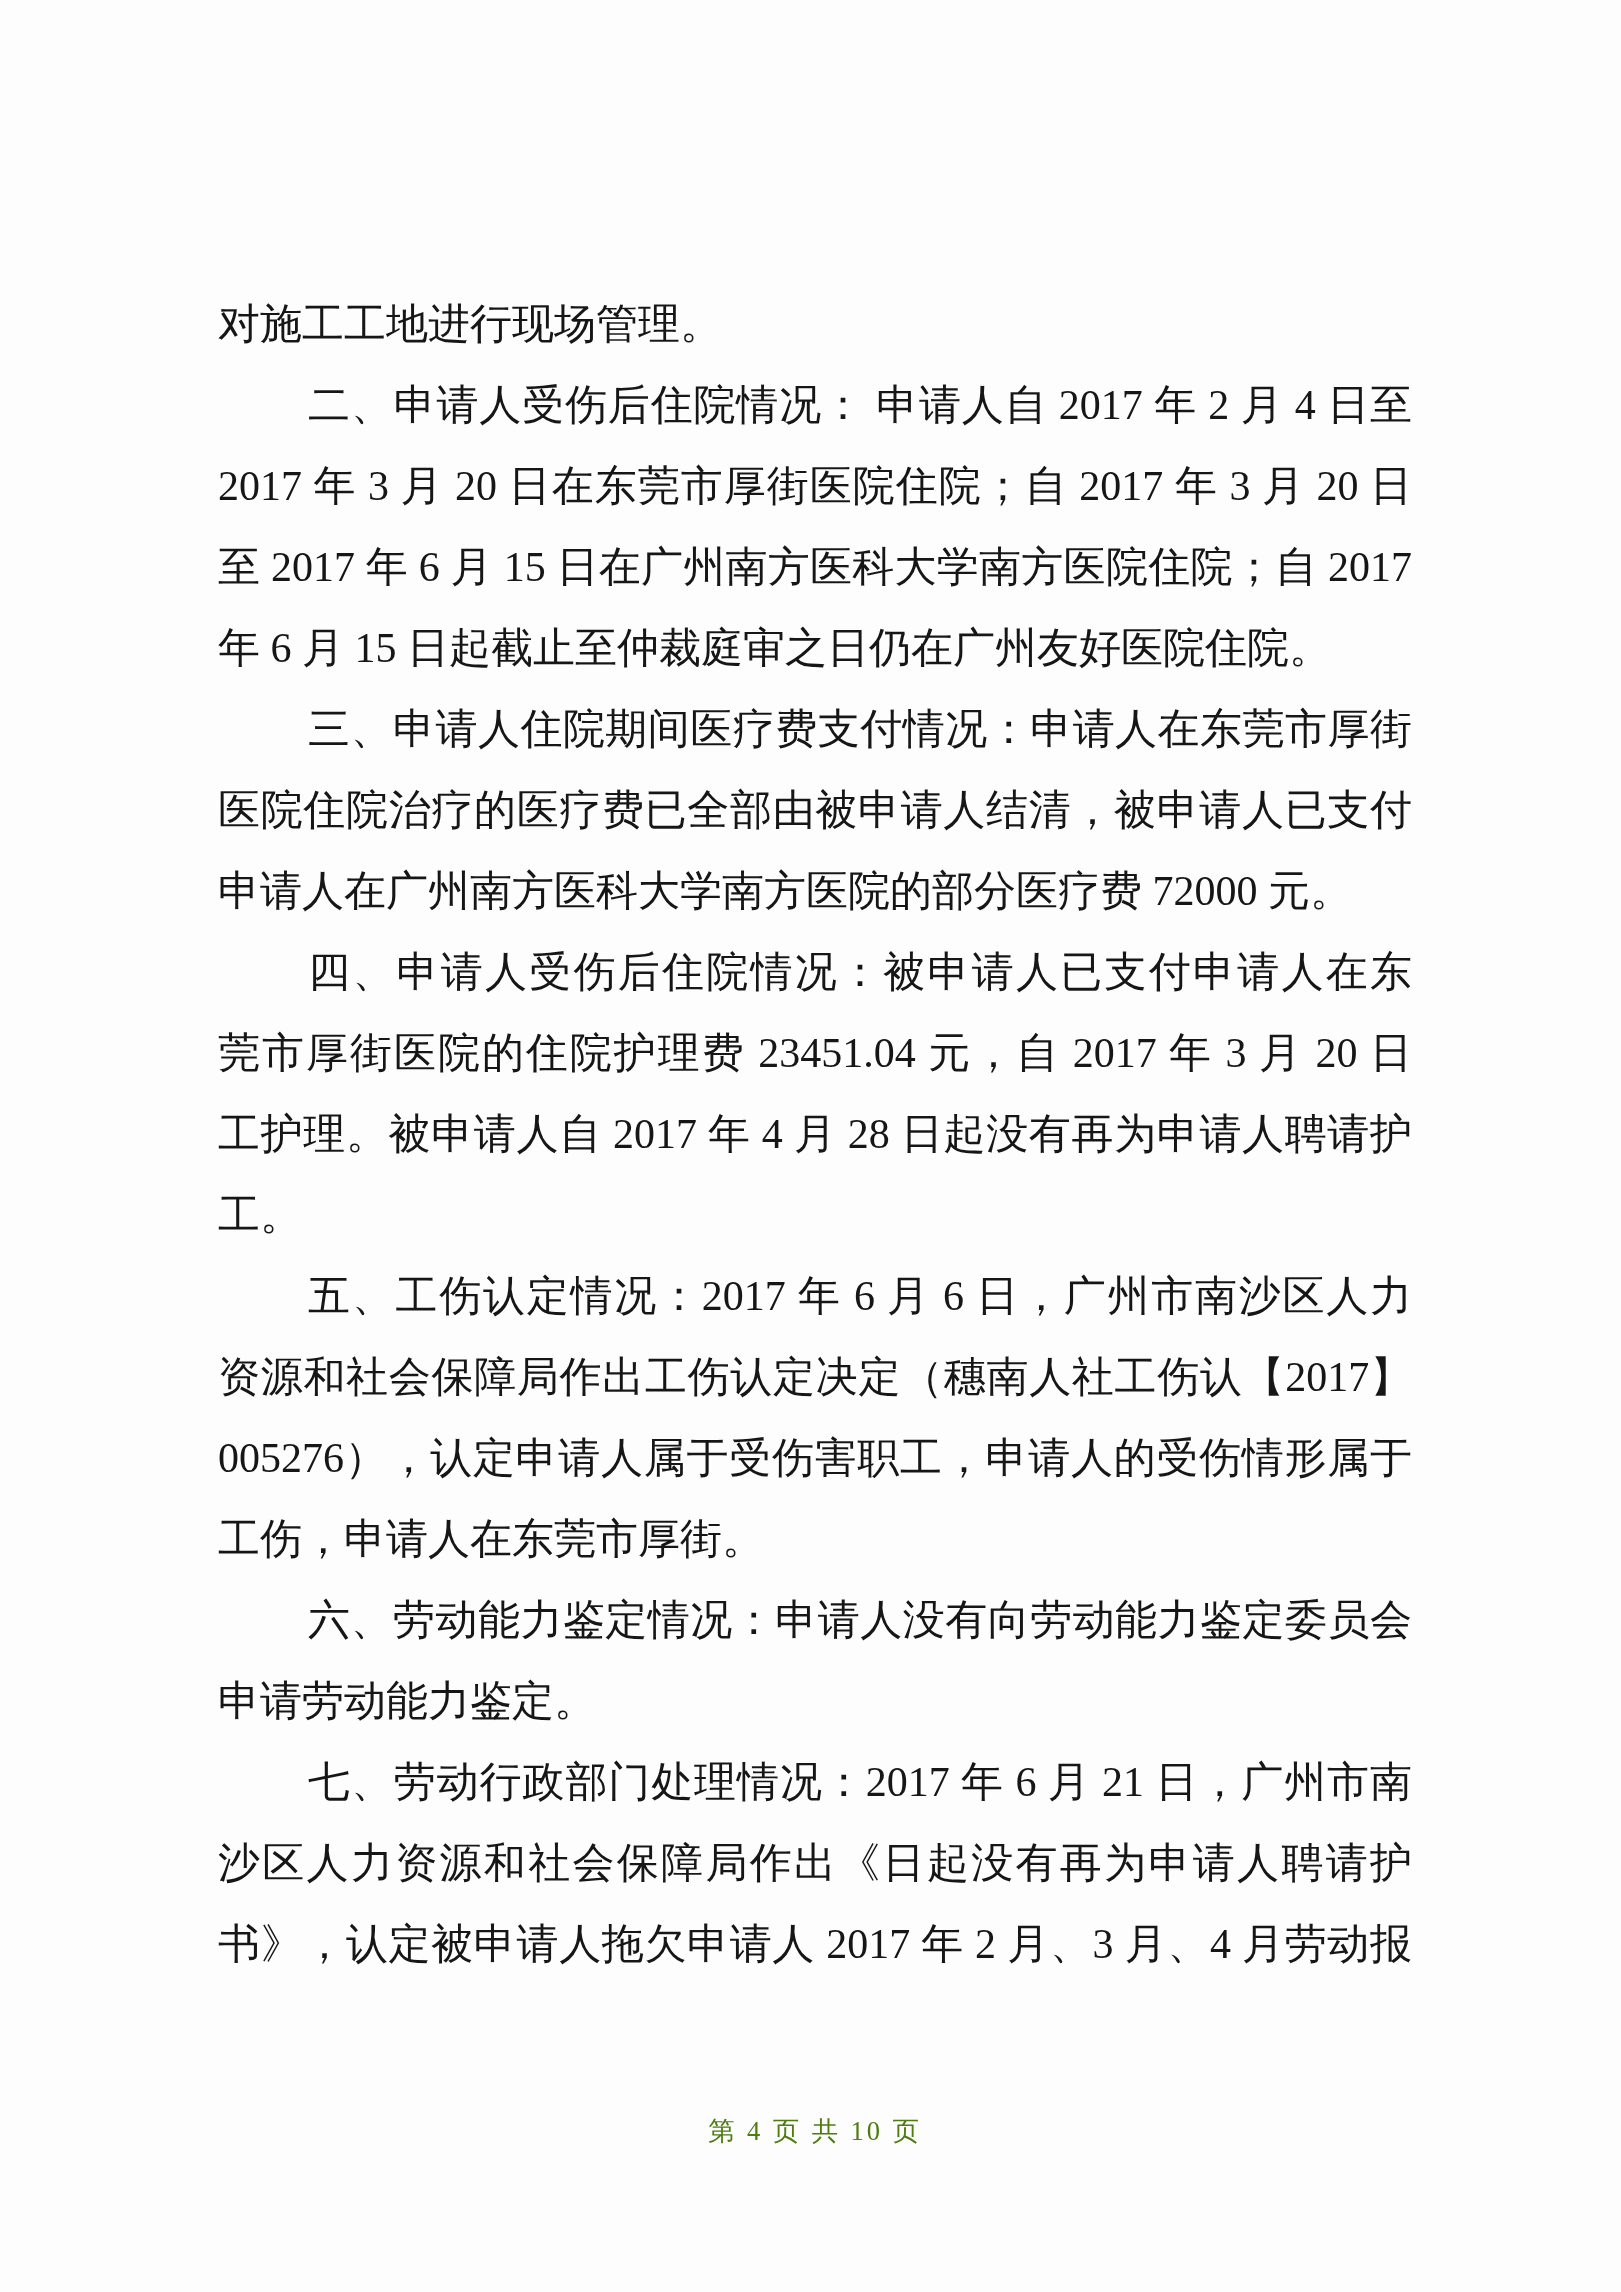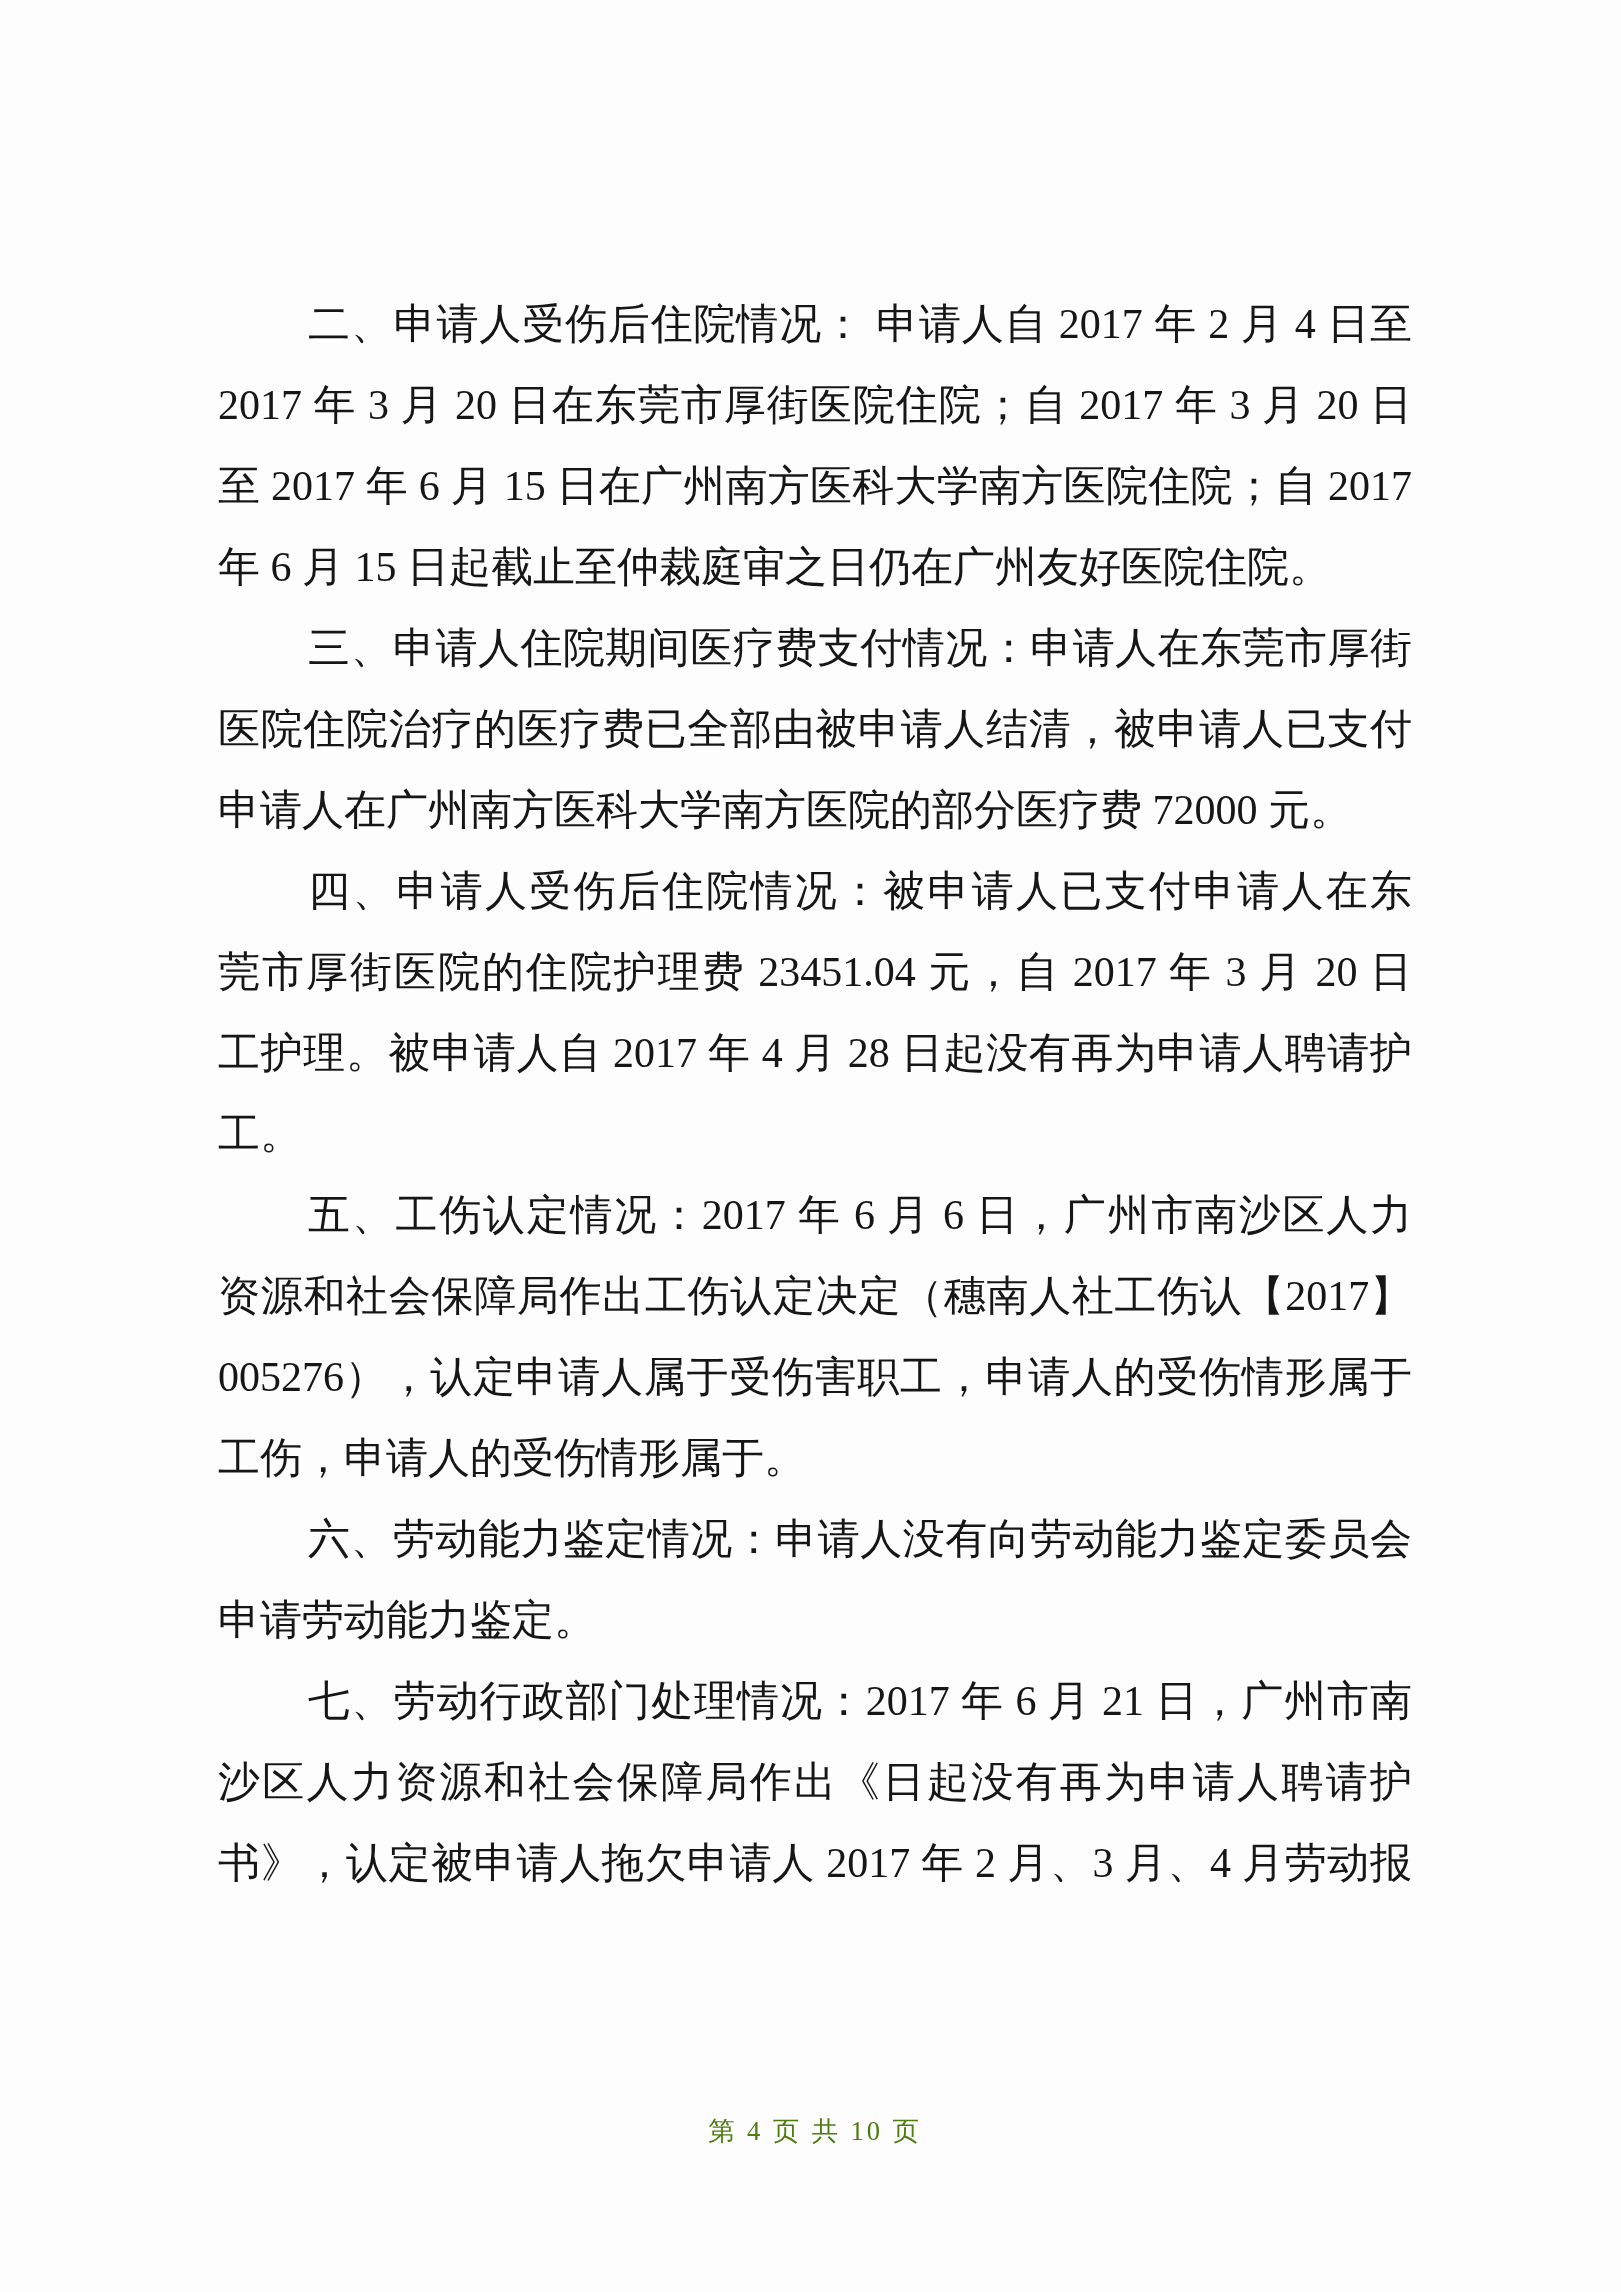--- a/index.html
+++ b/index.html
@@ -47,35 +47,36 @@
     line-height: 45px;
     letter-spacing: 2.9px;
     color: #4d7c0f;
   }
 </style>
 </head>
 <body>
 
 <div class="page">
   <div class="content">
+      <div class="line">对施工工地进行现场管理。</div>
       <div class="line fill indent">二、申请人受伤后住院情况： 申请人自 2017 年 2 月 4 日至</div>
       <div class="line fill">2017 年 3 月 20 日在东莞市厚街医院住院；自 2017 年 3 月 20 日</div>
       <div class="line fill">至 2017 年 6 月 15 日在广州南方医科大学南方医院住院；自 2017</div>
       <div class="line">年 6 月 15 日起截止至仲裁庭审之日仍在广州友好医院住院。</div>
       <div class="line fill indent">三、申请人住院期间医疗费支付情况：申请人在东莞市厚街</div>
       <div class="line fill">医院住院治疗的医疗费已全部由被申请人结清，被申请人已支付</div>
       <div class="line">申请人在广州南方医科大学南方医院的部分医疗费 72000 元。</div>
       <div class="line fill indent">四、申请人受伤后住院情况：被申请人已支付申请人在东</div>
       <div class="line fill">莞市厚街医院的住院护理费 23451.04 元，自 2017 年 3 月 20 日</div>
       <div class="line fill">工护理。被申请人自 2017 年 4 月 28 日起没有再为申请人聘请护</div>
       <div class="line">工。</div>
       <div class="line fill indent">五、工伤认定情况：2017 年 6 月 6 日，广州市南沙区人力</div>
       <div class="line fill">资源和社会保障局作出工伤认定决定（穗南人社工伤认【2017】</div>
       <div class="line fill">005276），认定申请人属于受伤害职工，申请人的受伤情形属于</div>
-      <div class="line">工伤，申请人的受伤情形属于。</div>
+      <div class="line">工伤，申请人在东莞市厚街。</div>
       <div class="line fill indent">六、劳动能力鉴定情况：申请人没有向劳动能力鉴定委员会</div>
       <div class="line">申请劳动能力鉴定。</div>
       <div class="line fill indent">七、劳动行政部门处理情况：2017 年 6 月 21 日，广州市南</div>
       <div class="line fill">沙区人力资源和社会保障局作出《日起没有再为申请人聘请护</div>
       <div class="line fill">书》，认定被申请人拖欠申请人 2017 年 2 月、3 月、4 月劳动报</div>
     </div>
   <div class="footer">第 4 页 共 10 页</div>
 </div>
 
 

